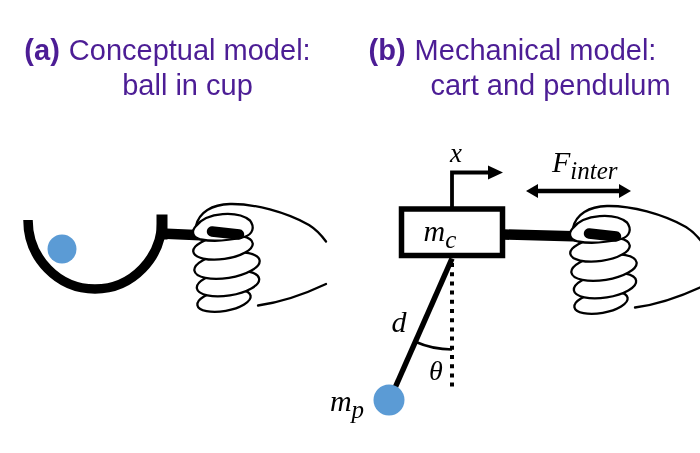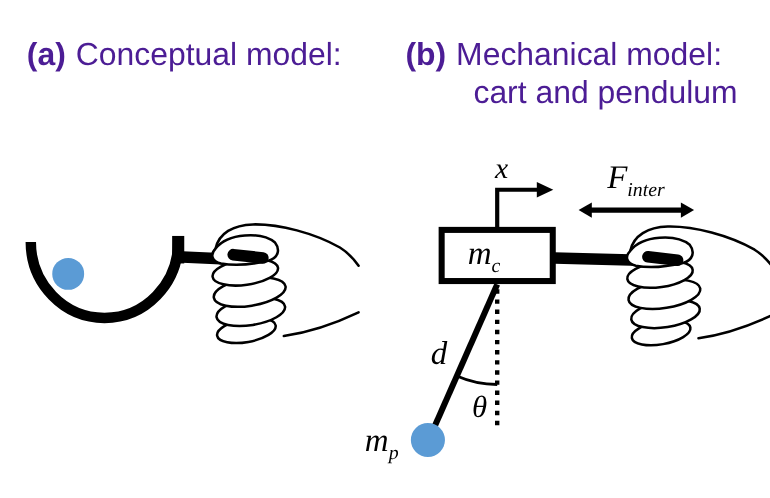--- a/index.html
+++ b/index.html
@@ -21,35 +21,36 @@
   .title .tag{font-weight:bold;margin-right:9px;}
   .tline2-a{transform:translateX(20px);}
   .tline2-b{transform:translateX(38px);}
   .mlabel{
     position:absolute;
     font-family:"Liberation Serif","DejaVu Serif",serif;
     font-style:italic;font-size:30px;color:#000;
     transform:translate(-50%,-50%);
     white-space:nowrap;
   }
-  .mlabel sub{font-size:18px;line-height:0;margin-top:36px;}
+  .mlabel sub{font-size:25px;line-height:0;margin-top:36px;}
   .lab-x{font-size:27px;}
   .lab-theta{font-size:28px;}
   .lab-F{transform:none;}
   .hline{fill:none;stroke:#000;stroke-width:2.3;stroke-linecap:round;stroke-linejoin:round;}
   .hfill{fill:#fff;stroke:#000;stroke-width:2.3;stroke-linejoin:round;}
   .rodtip{stroke:#000;stroke-width:10.5;stroke-linecap:round;}
 </style>
 </head>
 <body>
 
 <div class="canvas">
 
   <div class="title title-a">
     <div><span class="tag">(a)</span><span>Conceptual model:</span></div>
+    <div class="tline2-a">ball in cup</div>
   </div>
 
   <div class="title title-b">
     <div><span class="tag">(b)</span><span>Mechanical model:</span></div>
     <div class="tline2-b">cart and pendulum</div>
   </div>
 
   <svg class="drawing" viewBox="0 0 700 453">
     <defs>
       <g id="hand">

